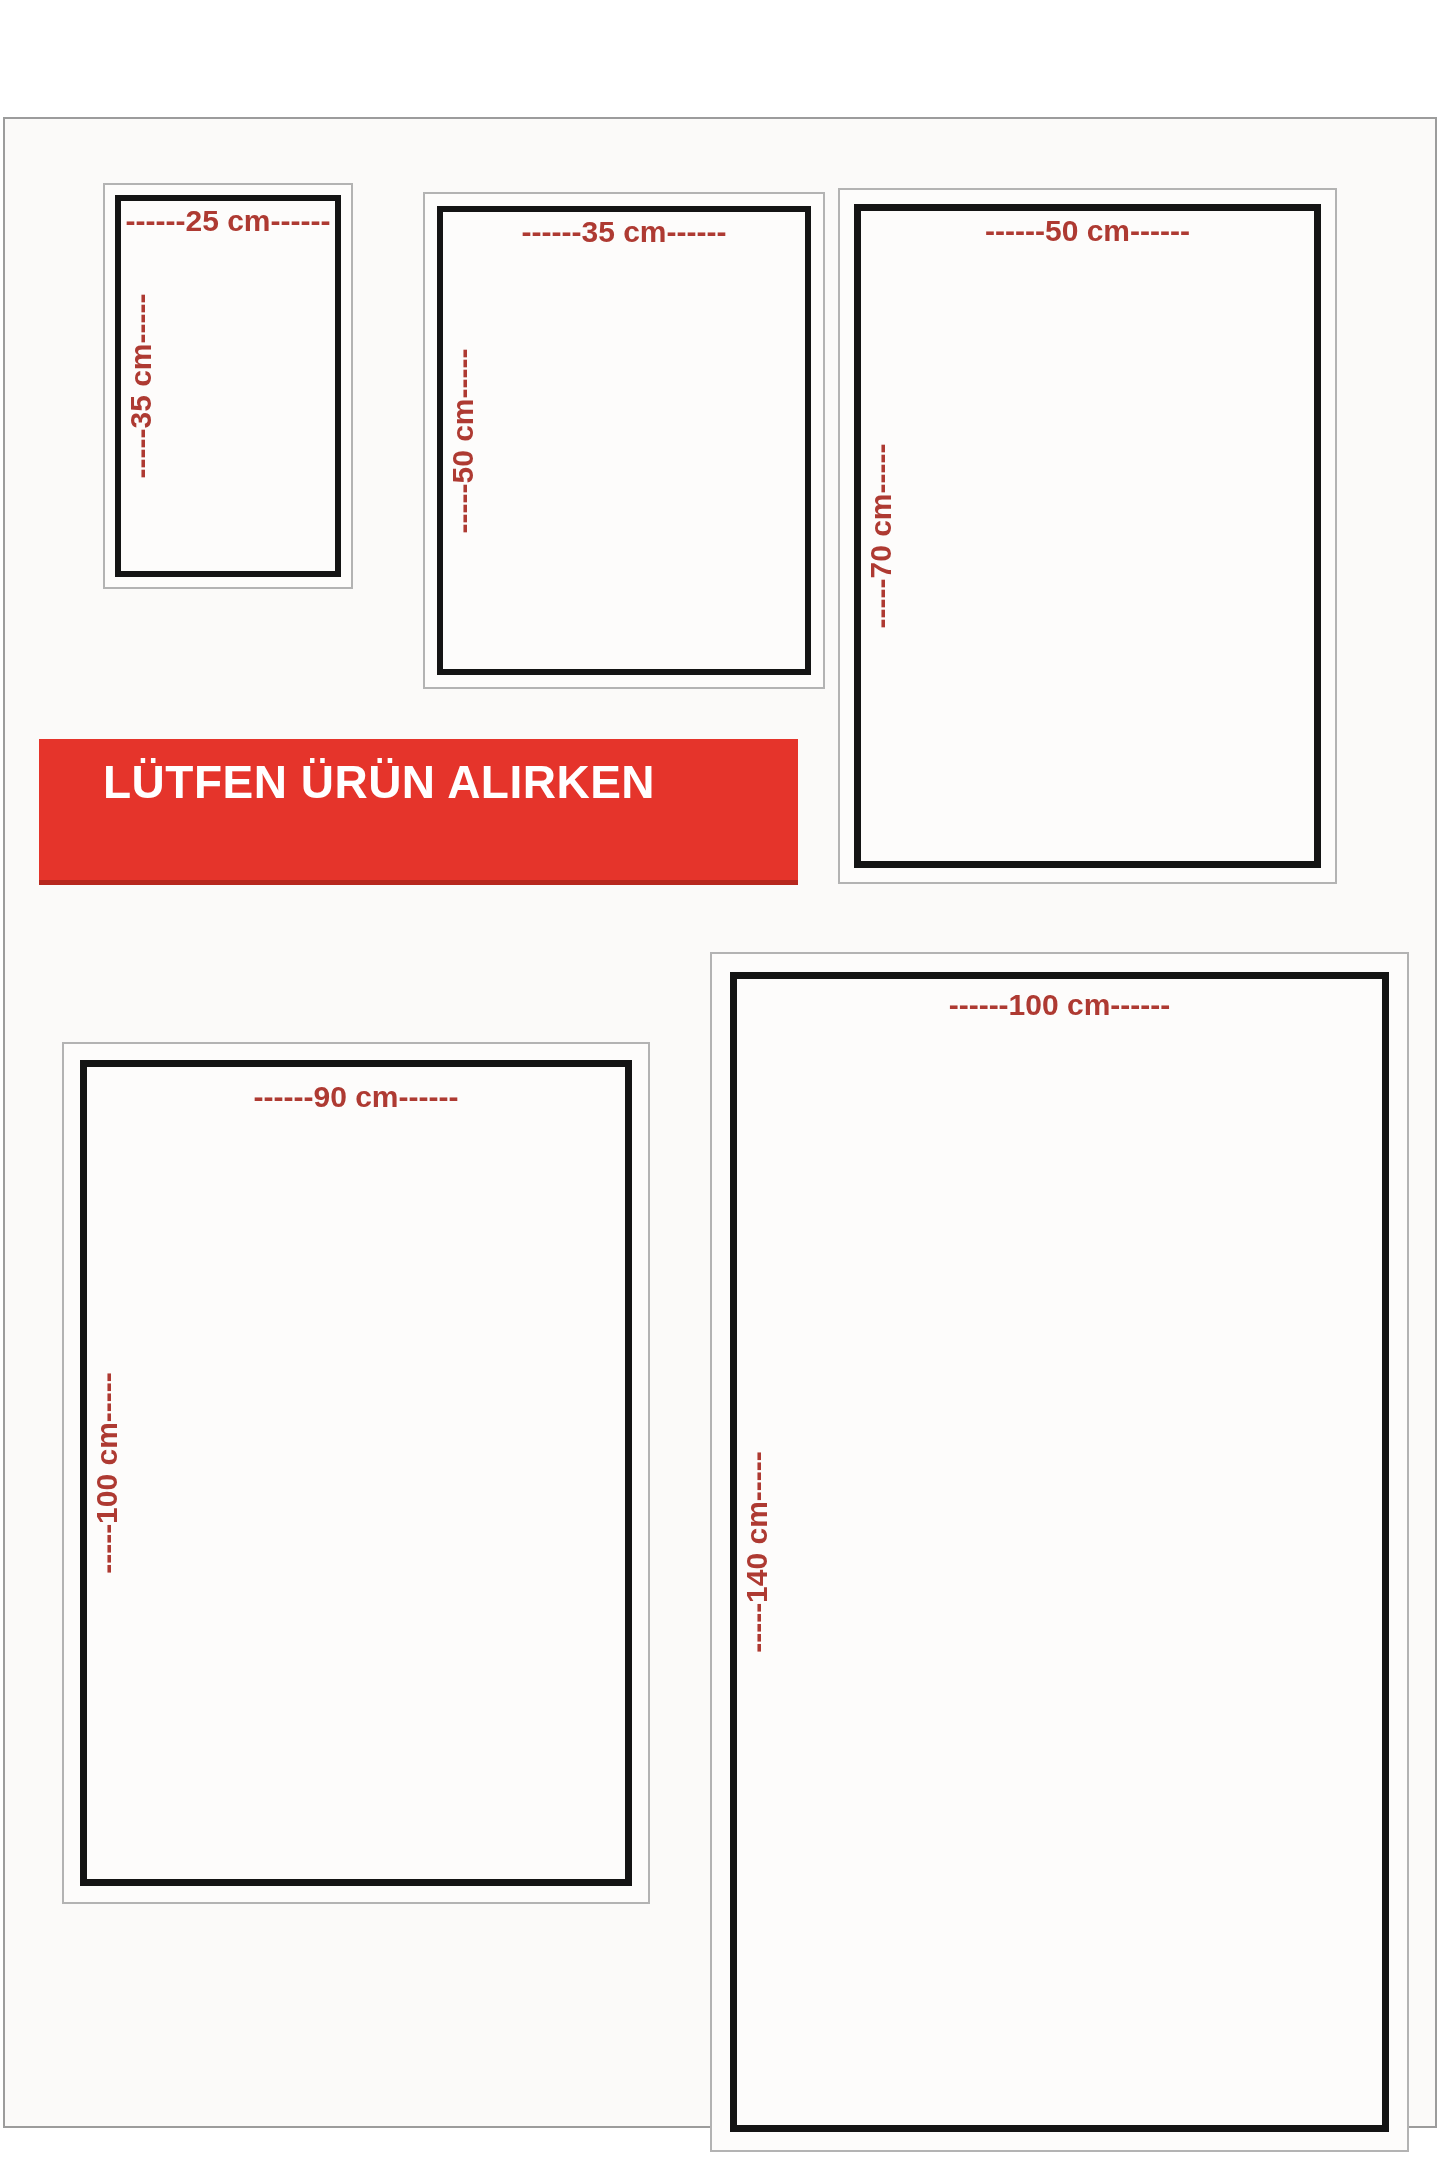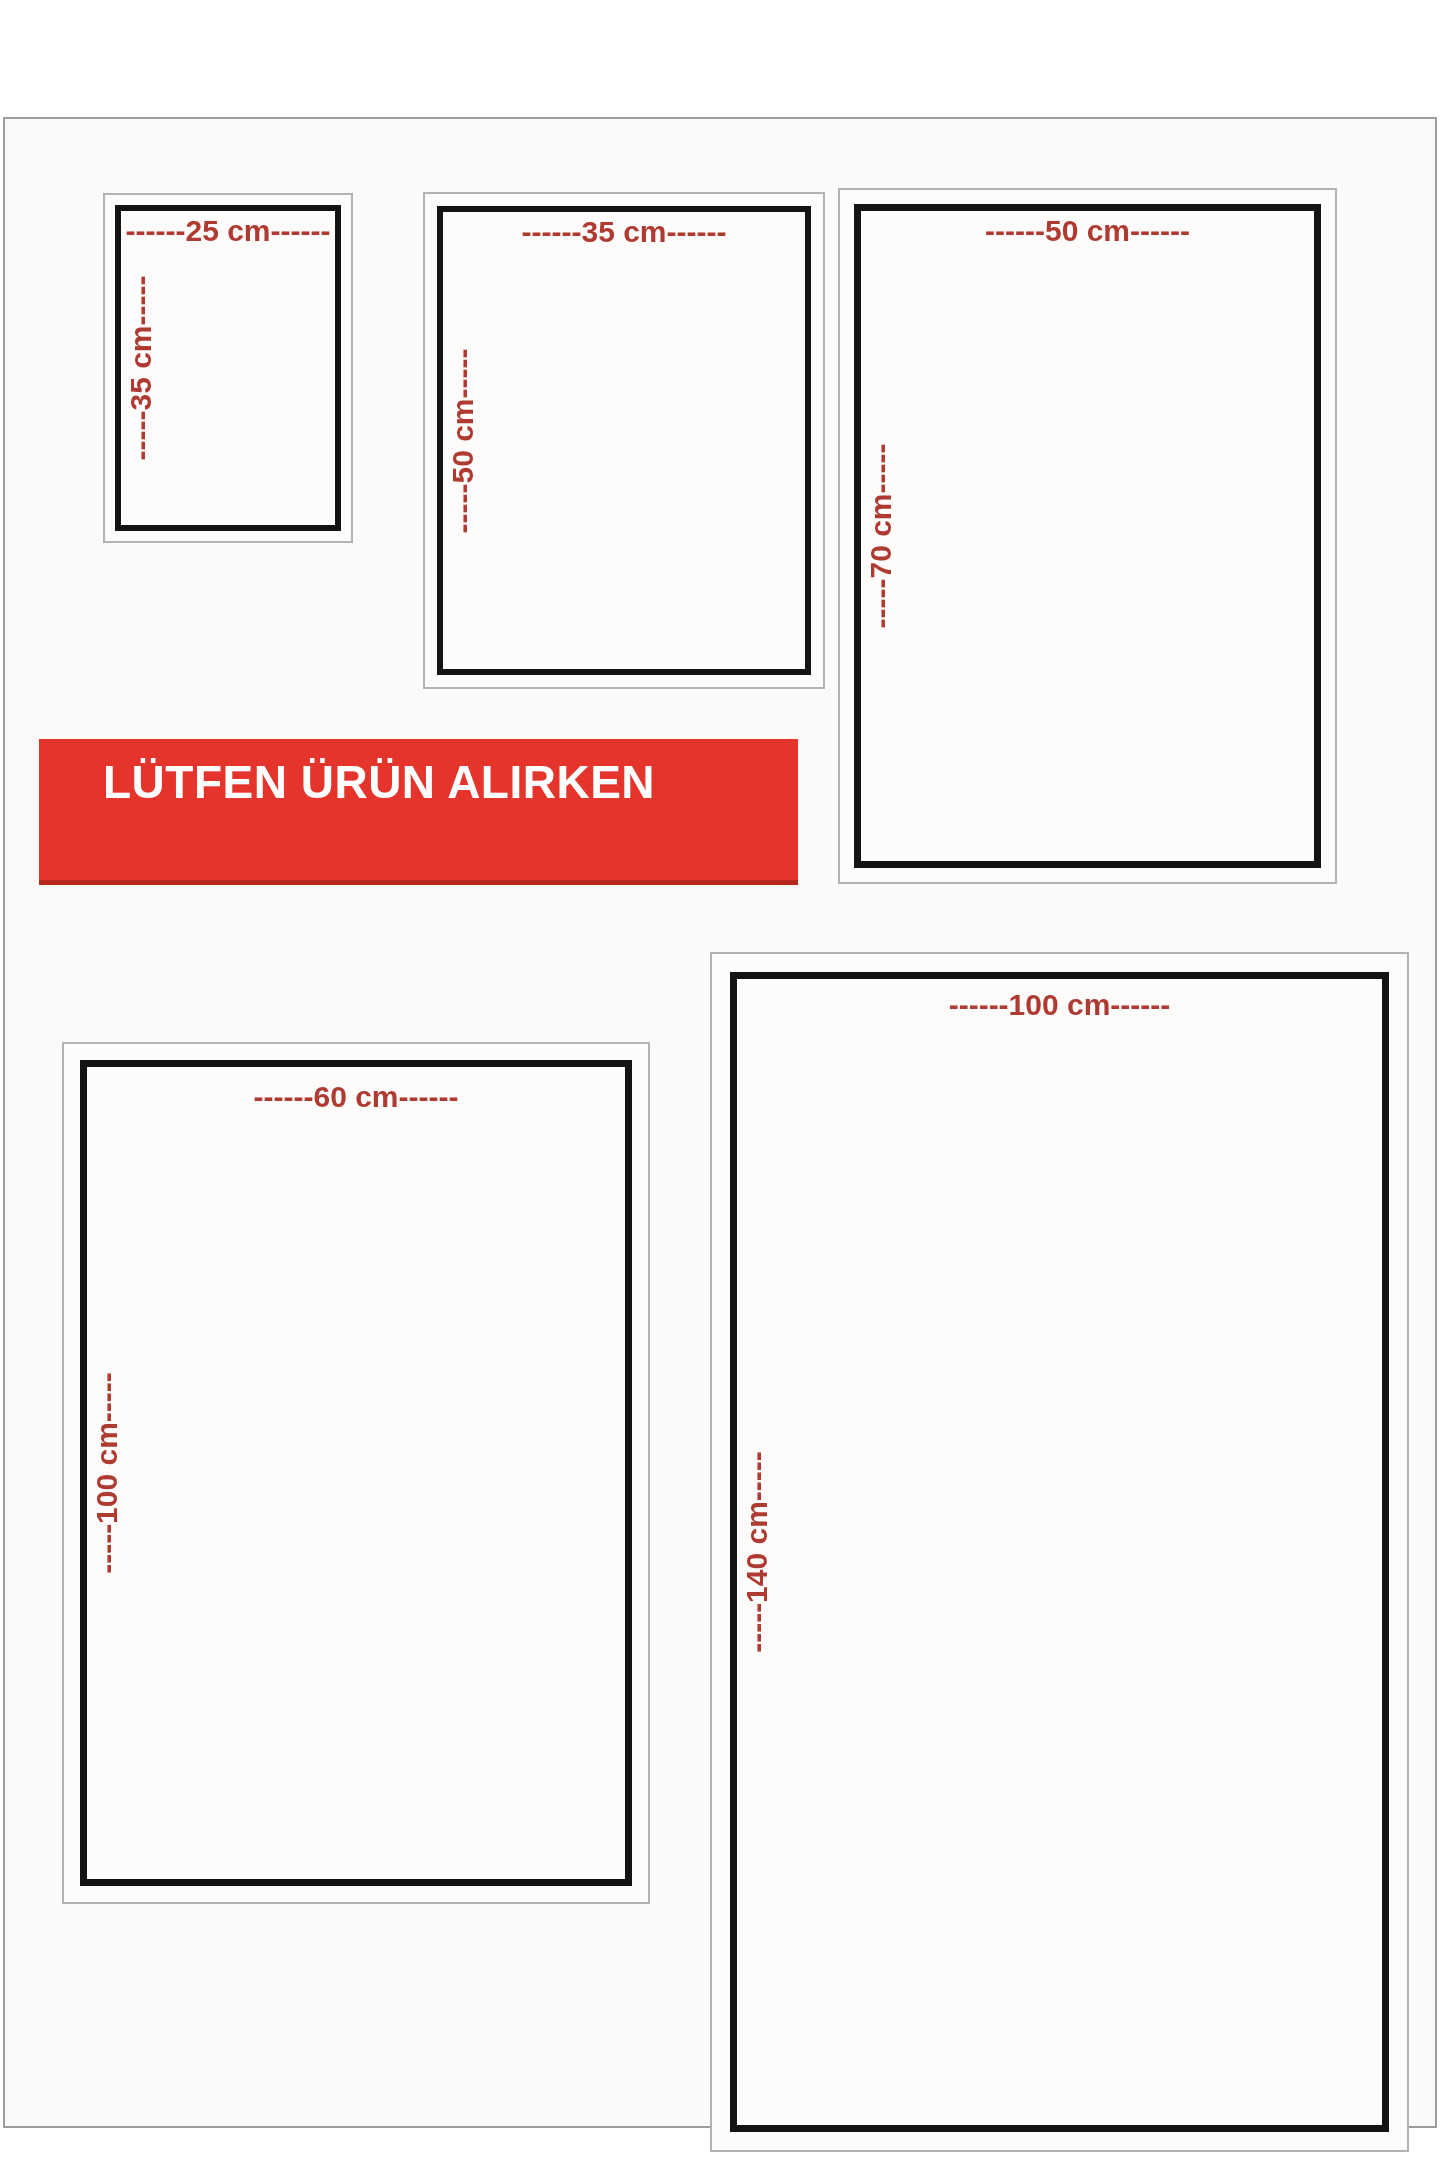--- a/index.html
+++ b/index.html
@@ -14,21 +14,21 @@
   
   .size-box{
     position:absolute;box-sizing:border-box;
     border:2px solid #b3b3b3;background:#fdfcfb;
   }
   .size-box .inner{
     position:absolute;
     left:var(--gap);top:var(--gap);right:var(--gap);bottom:var(--gap);
     border:var(--bw) solid #141414;background:#fdfcfb;
   }
-  .box-a{left:98px;  top:74px;  width:250px; height:350px; --gap:10px; --bw:6px;}
+  .box-a{left:98px;  top:64px;  width:250px; height:406px; --gap:10px; --bw:6px;}
   .box-b{left:418px; top:73px;  width:402px; height:497px; --gap:12px; --bw:6px;}
   .box-c{left:833px; top:69px;  width:499px; height:696px;padding-left:46px; --gap:14px; --bw:7px;}
   .box-d{left:57px;  top:923px; width:588px; height:862px; --gap:16px; --bw:7px;}
   .box-e{left:705px; top:833px; width:699px; height:1200px;--gap:18px; --bw:7px;}
 
   .dim-label{
     color:#ae3a32;font-weight:bold;font-size:30px;line-height:32px;
     white-space:nowrap;letter-spacing:0px;
   }
   .top-label{
@@ -77,21 +77,21 @@
     <div class="inner">
       <div class="dim-label top-label">------50 cm------</div>
       <div class="vlabel">
         <span class="dim-label">-----70 cm-----</span>
       </div>
     </div>
   </div>
 
   <div class="size-box box-d">
     <div class="inner">
-      <div class="dim-label top-label">------60 cm------</div>
+      <div class="dim-label top-label">------90 cm------</div>
       <div class="vlabel">
         <span class="dim-label">-----100 cm-----</span>
       </div>
     </div>
   </div>
 
   <div class="size-box box-e">
     <div class="inner">
       <div class="dim-label top-label">------100 cm------</div>
       <div class="vlabel">

